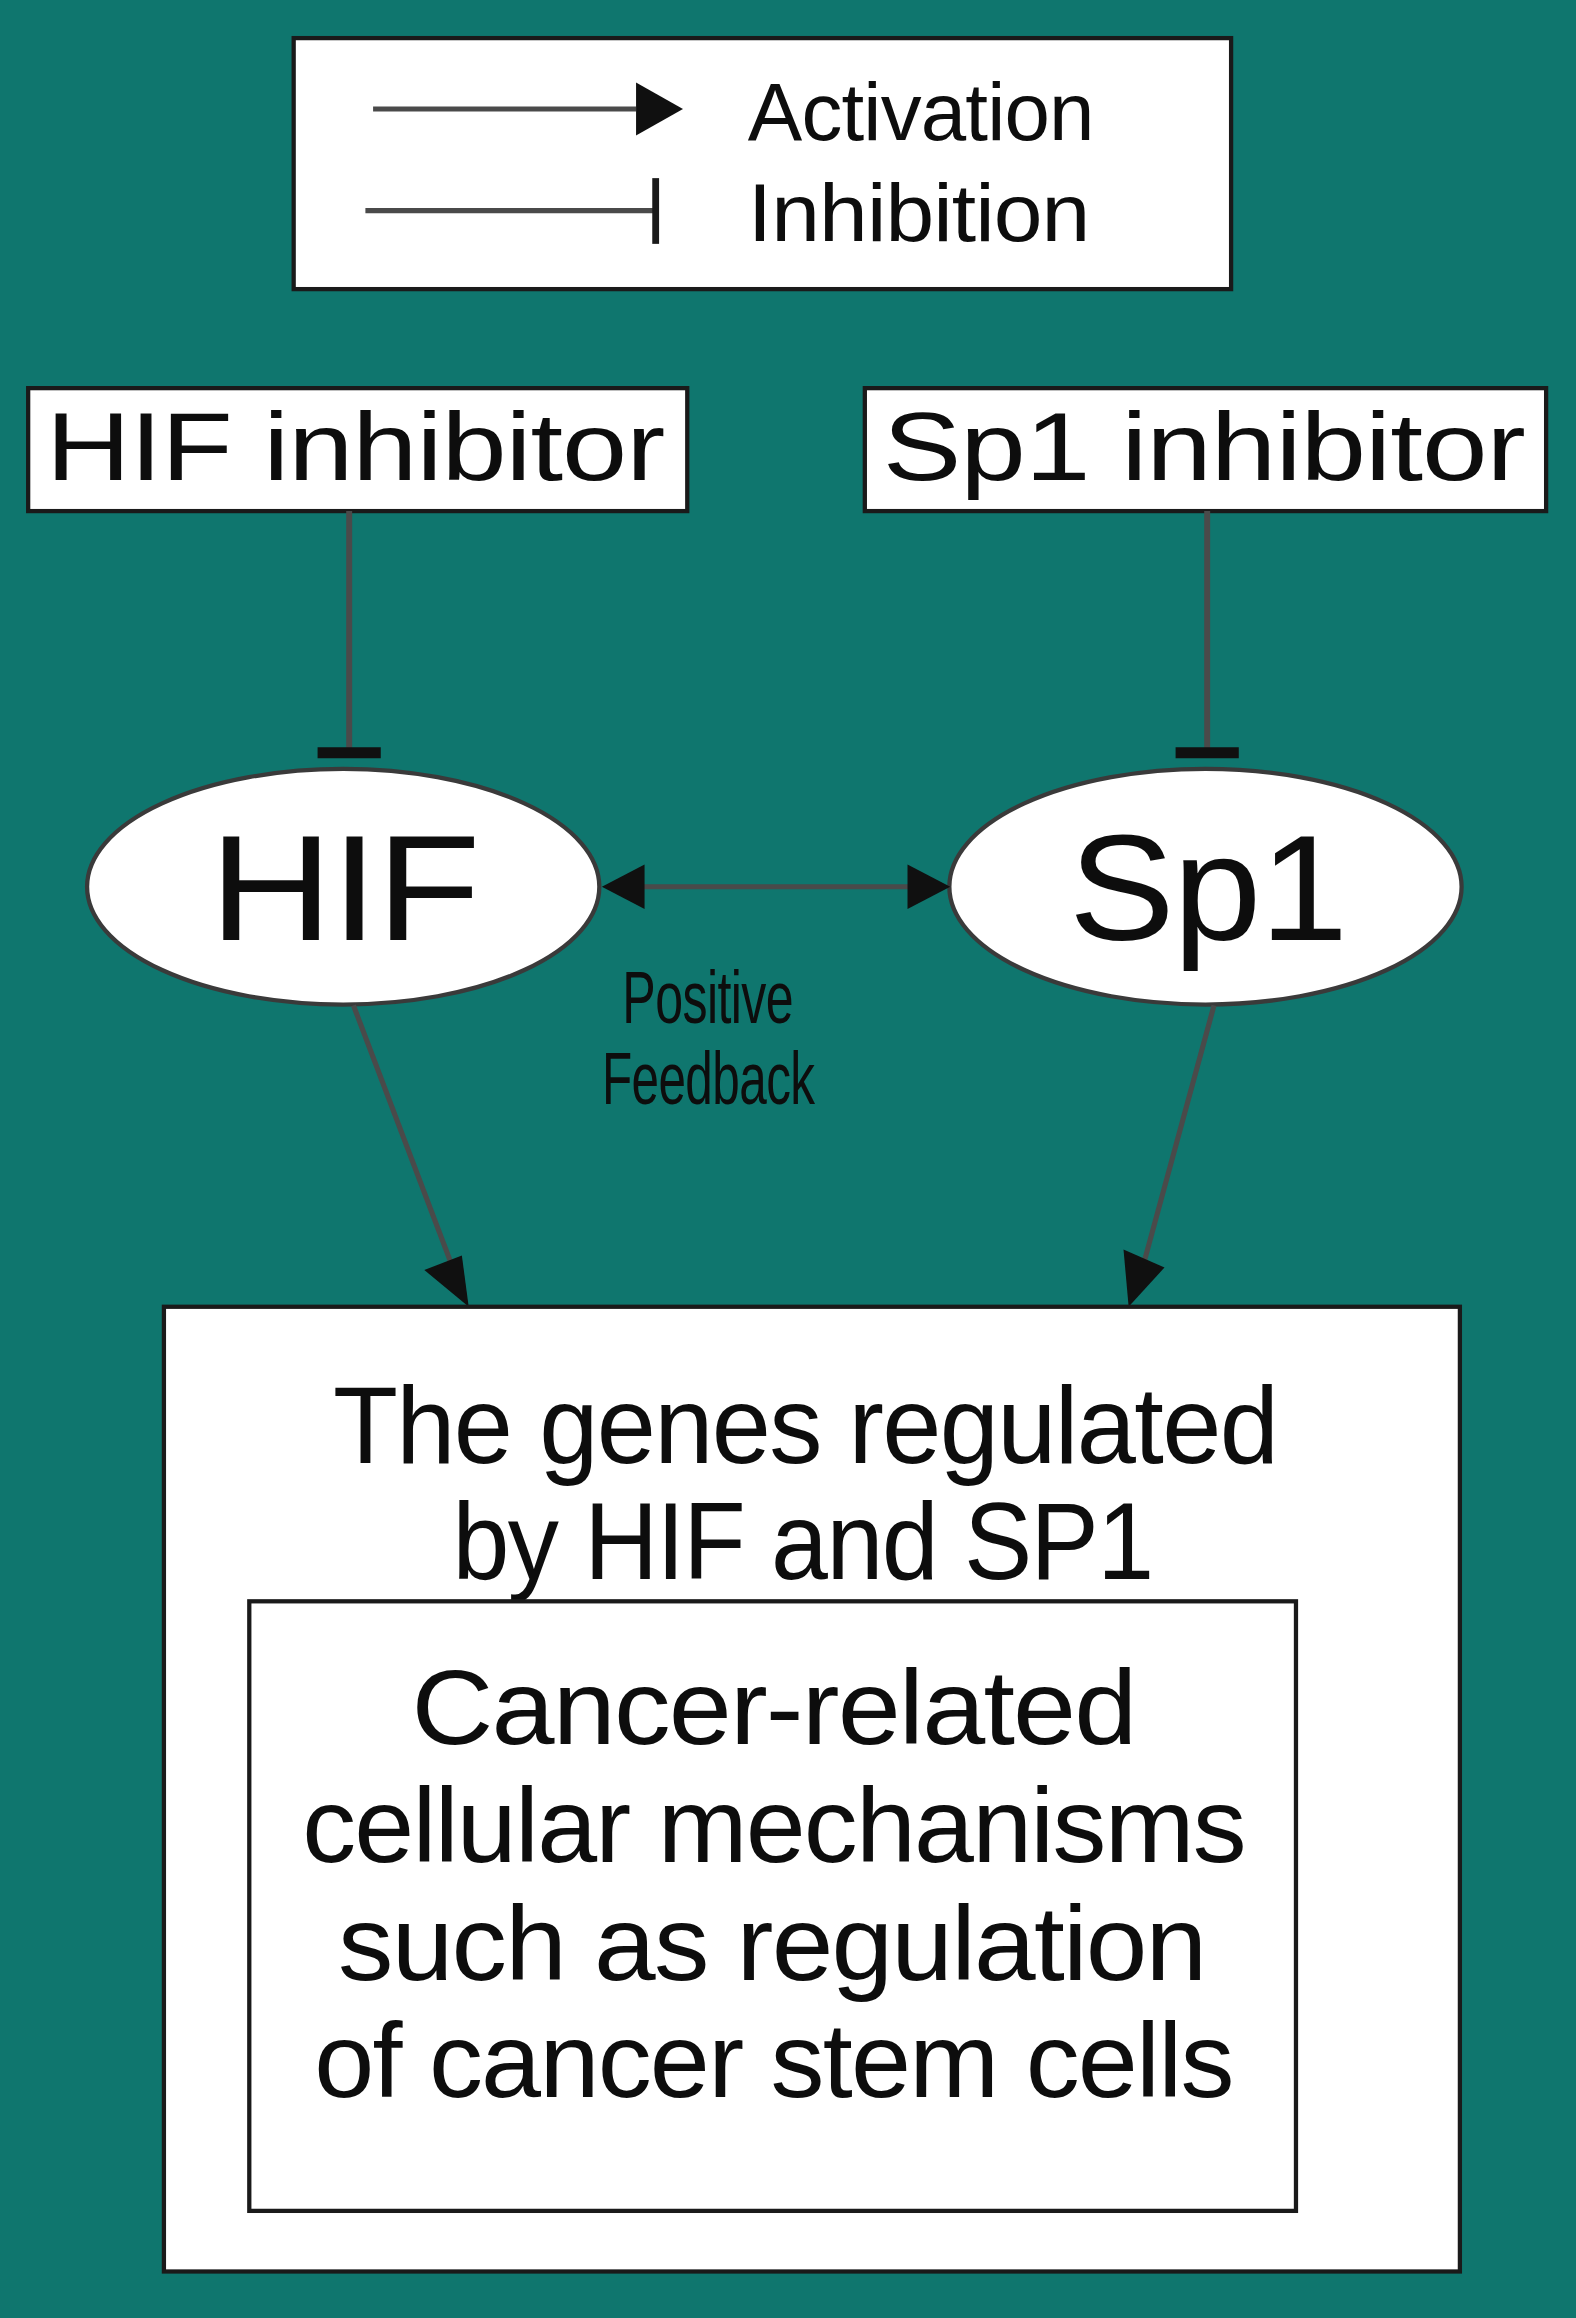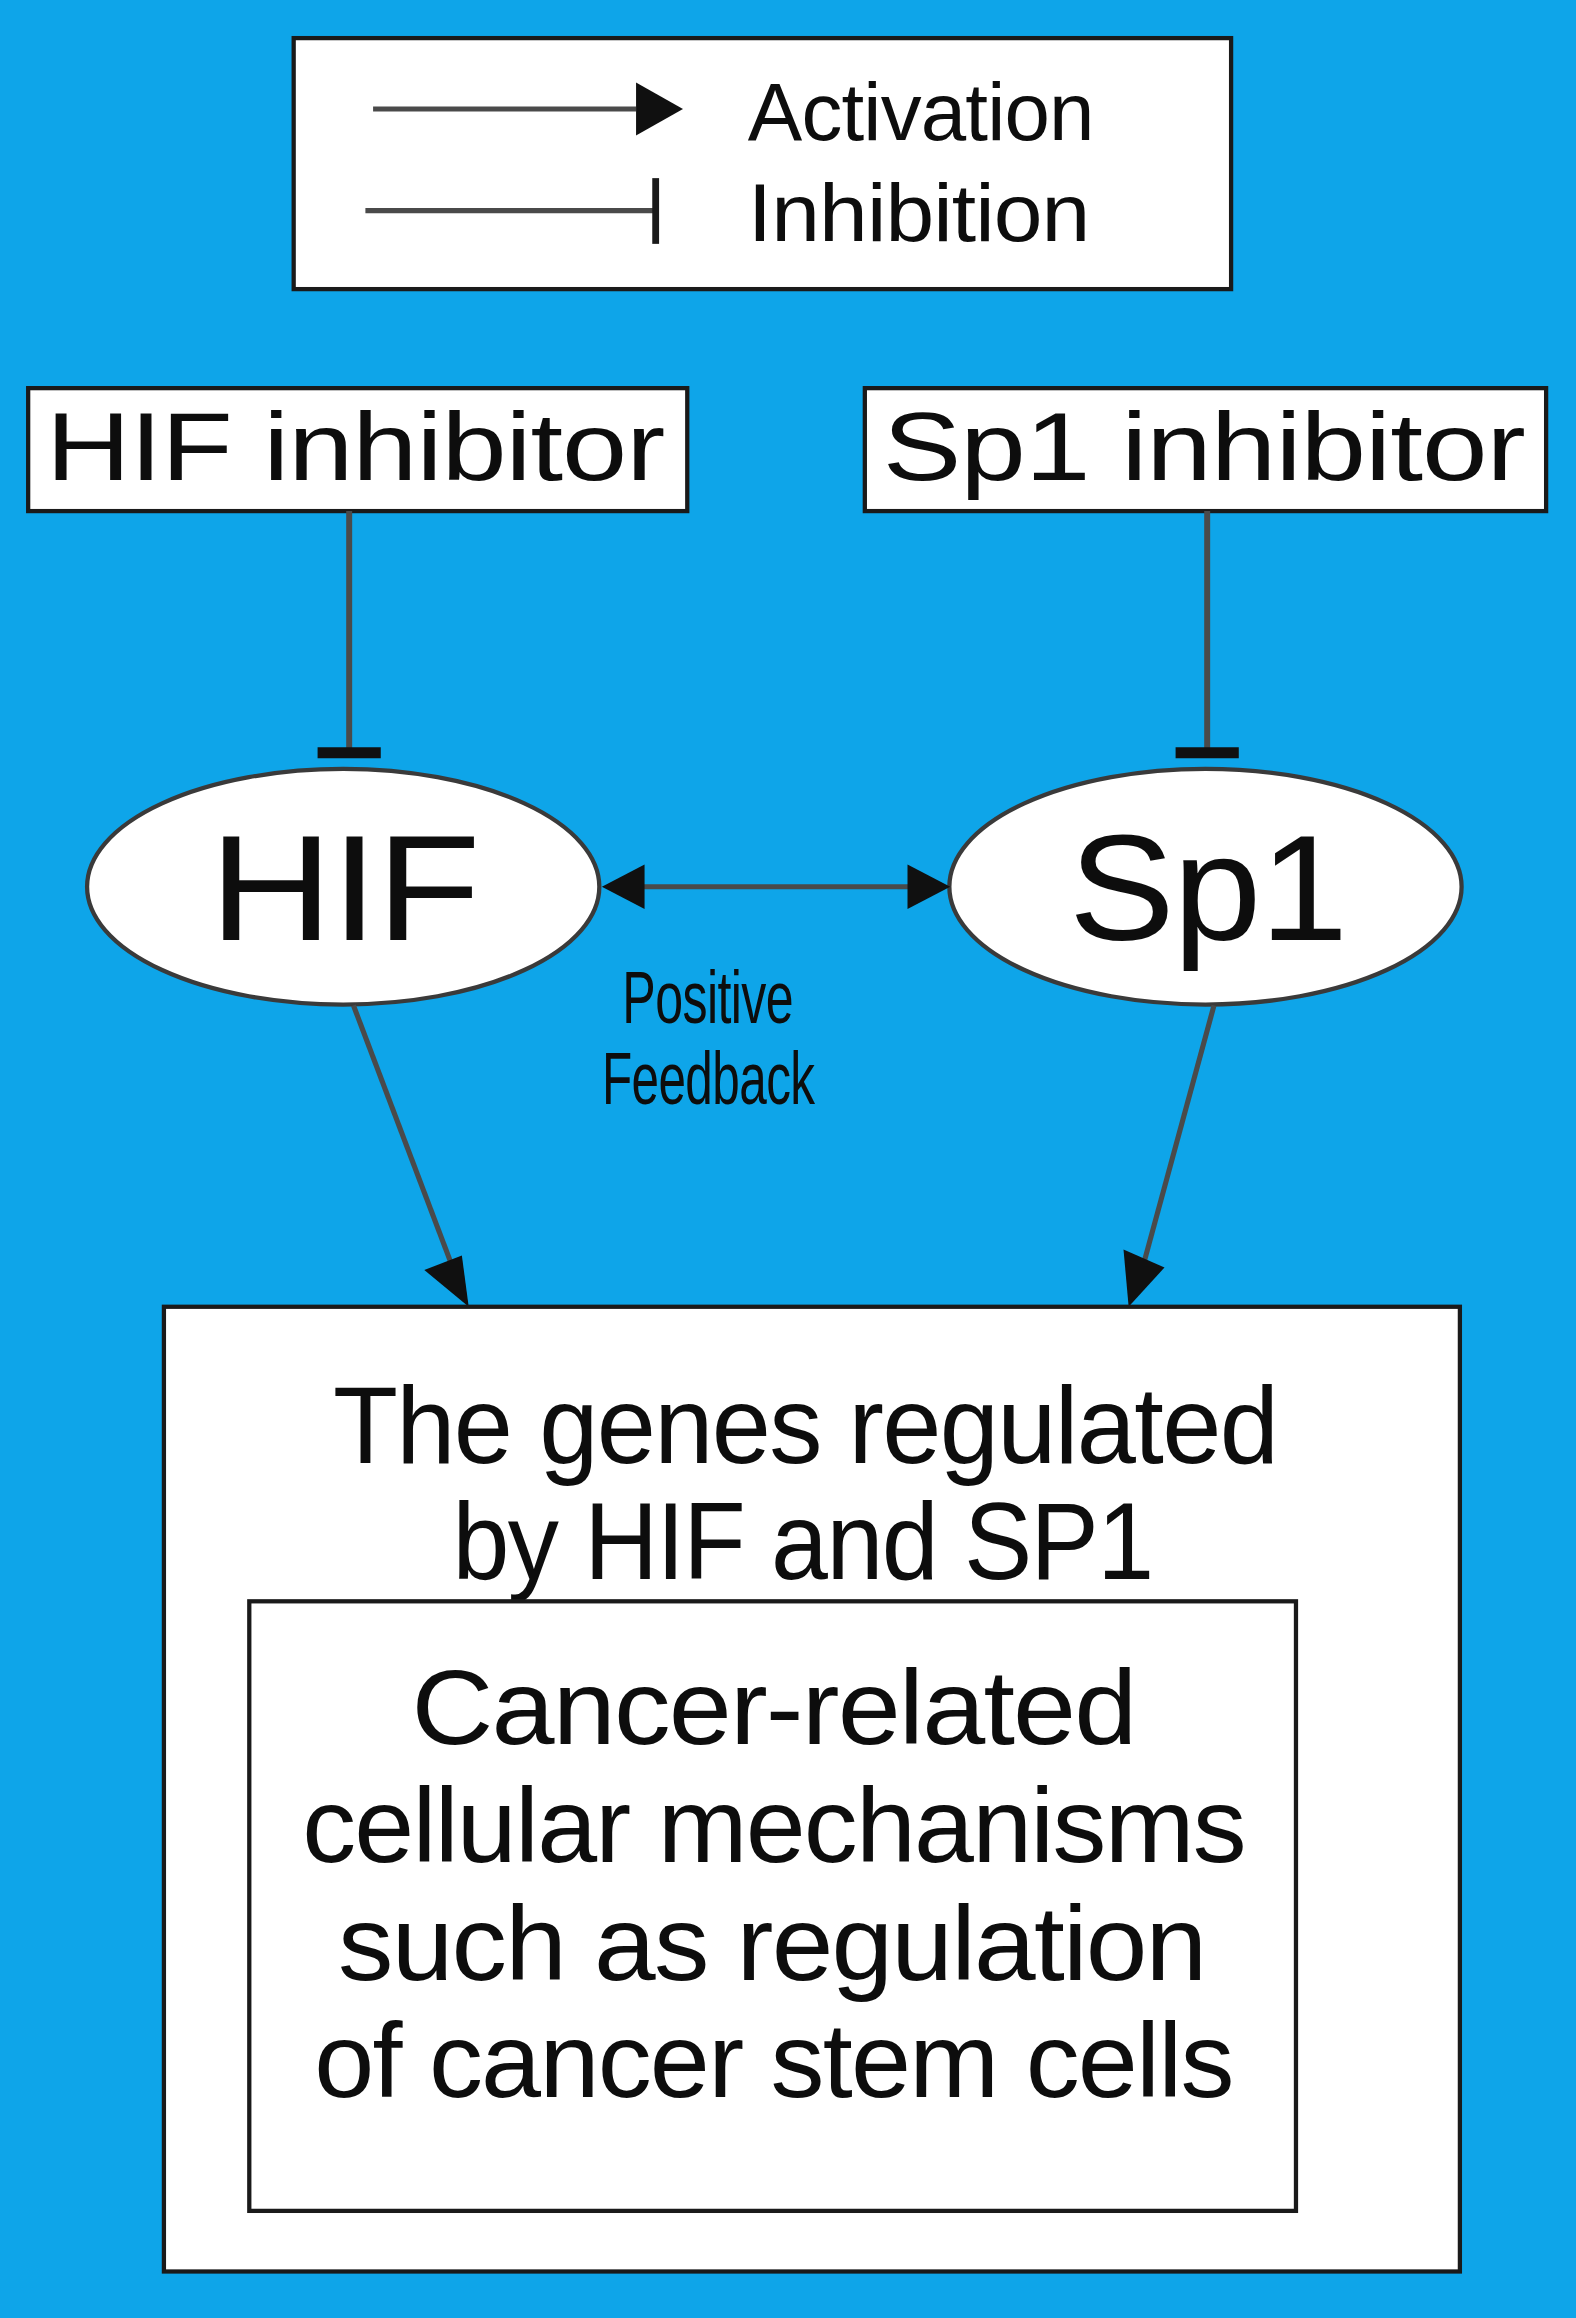--- a/index.html
+++ b/index.html
@@ -7,21 +7,21 @@
     padding: 0;
     background: #ffffff;
   }
   body {
     font-family: "Liberation Sans", sans-serif;
   }
   #canvas {
     position: relative;
     width: 1576px;
     height: 2319px;
-    background: #0ea5e9;
+    background: #0f766e;
     overflow: hidden;
   }
   svg.diagram {
     position: absolute;
     left: 0;
     top: 0;
     width: 1576px;
     height: 2319px;
     display: block;
   }

